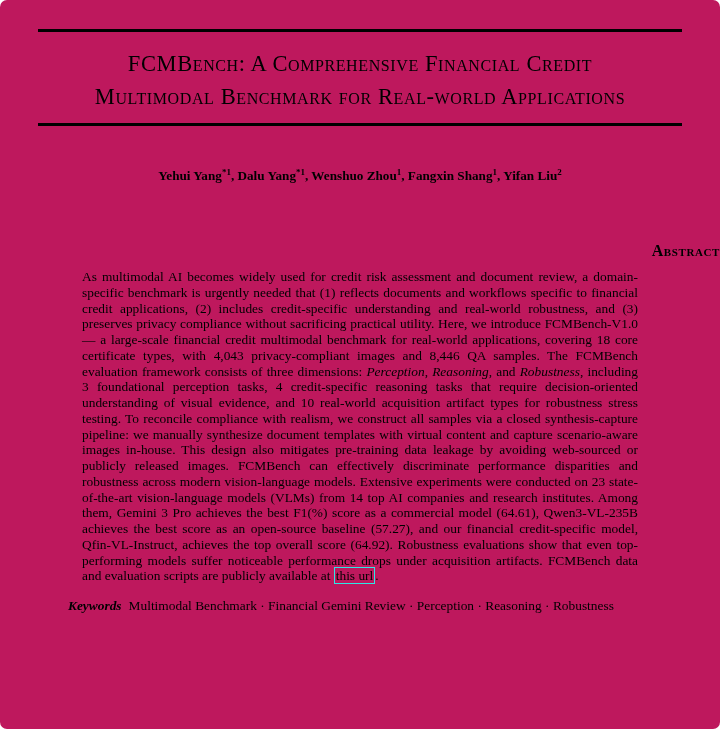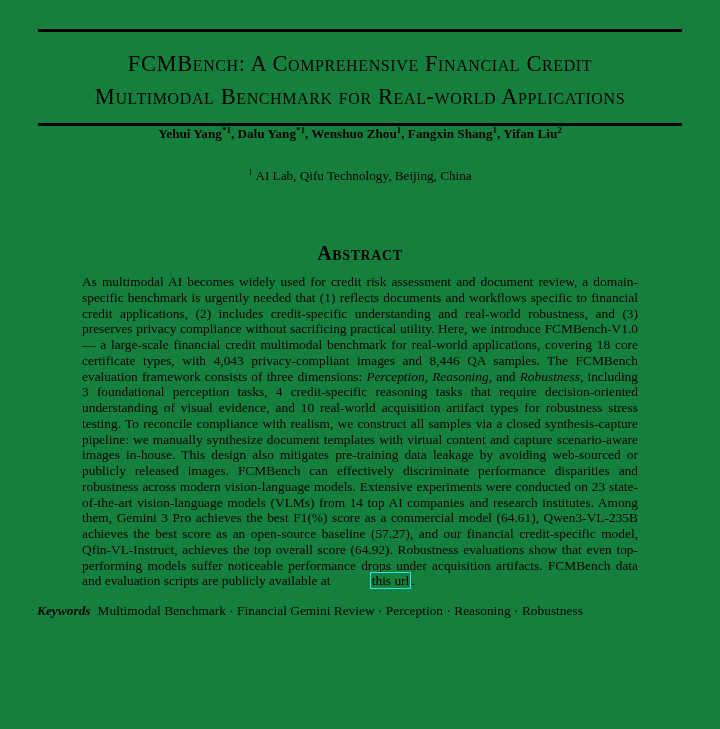--- a/index.html
+++ b/index.html
@@ -4,86 +4,88 @@
 <style>
   html, body {
     margin: 0;
     padding: 0;
     background: #ffffff;
   }
   .page {
     position: relative;
     width: 720px;
     height: 729px;
-    background: #15803d;
+    background: #be185d;
     color: #000000;
     font-family: "Liberation Serif", serif;
     overflow: hidden;
+    border-radius: 7px;
   }
   .rule {
     height: 3px;
     background: #000000;
     margin: 0 38px;
   }
   .rule-top { margin-top: 29px; }
   .rule-bottom { margin-top: 10px; }
   .paper-title {
     margin: 15px 30px 0 30px;
     text-align: center;
     font-variant: small-caps;
     font-weight: 400;
     font-size: 22.5px;
     line-height: 33px;
     letter-spacing: 0.6px;
   }
   .authors {
+    margin-top: 42px;
     text-align: center;
     font-weight: bold;
     font-size: 13.2px;
     line-height: 16px;
   }
   .affiliations {
     margin-top: 26px;
     text-align: center;
     font-size: 13.2px;
     line-height: 16px;
   }
   sup {
     font-size: 9px;
     line-height: 0;
   }
   .abstract-heading {
     margin-top: 58px;
-    text-align: center;
+    text-align: right;
     font-variant: small-caps;
     font-weight: bold;
-    font-size: 20px;
+    font-size: 16px;
     letter-spacing: 0.6px;
   }
   .abstract-body {
     margin: 9px 82px 0 82px;
     text-align: justify;
     font-size: 13.4px;
     line-height: 15.75px;
   }
   .run-italic { font-style: italic; }
   .run-link {
     border: 1.5px solid #2ee6e6;
     padding: 0 1px;
-    margin-left: 36px;
   }
   .keywords {
     margin: 14px 38px 0 37px;
     font-size: 13.4px;
     line-height: 16px;
   }
   .keywords-label {
     font-weight: bold;
     font-style: italic;
     margin-right: 7px;
+    margin-left: 31px;
   }
 </style>
 </head>
 <body>
 
 <div class="page">
 
   <div class="rule rule-top"></div>
 
   <h1 class="paper-title">
@@ -91,21 +93,20 @@
     <span>Multimodal Benchmark for Real-world Applications</span>
   </h1>
 
   <div class="rule rule-bottom"></div>
 
   <div class="authors">
     <div><span>Yehui Yang</span><sup>*1</sup><span>, Dalu Yang</span><sup>*1</sup><span>, Wenshuo Zhou</span><sup>1</sup><span>, Fangxin Shang</span><sup>1</sup><span>, Yifan Liu</span><sup>2</sup></div>
   </div>
 
   <div class="affiliations">
-    <div><sup>1</sup><span> AI Lab, Qifu Technology, Beijing, China</span></div>
   </div>
 
   <div class="abstract-heading">Abstract</div>
 
   <p class="abstract-body"><span>As multimodal AI becomes widely used for credit risk assessment and document review, a domain-specific benchmark is urgently needed that (1) reflects documents and workflows specific to financial credit applications, (2) includes credit-specific understanding and real-world robustness, and (3) preserves privacy compliance without sacrificing practical utility. Here, we introduce FCMBench-V1.0 — a large-scale financial credit multimodal benchmark for real-world applications, covering 18 core certificate types, with 4,043 privacy-compliant images and 8,446 QA samples. The FCMBench evaluation framework consists of three dimensions: </span><span class="run-italic">Perception</span><span>, </span><span class="run-italic">Reasoning</span><span>, and </span><span class="run-italic">Robustness</span><span>, including 3 foundational perception tasks, 4 credit-specific reasoning tasks that require decision-oriented understanding of visual evidence, and 10 real-world acquisition artifact types for robustness stress testing. To reconcile compliance with realism, we construct all samples via a closed synthesis-capture pipeline: we manually synthesize document templates with virtual content and capture scenario-aware images in-house. This design also mitigates pre-training data leakage by avoiding web-sourced or publicly released images. FCMBench can effectively discriminate performance disparities and robustness across modern vision-language models. Extensive experiments were conducted on 23 state-of-the-art vision-language models (VLMs) from 14 top AI companies and research institutes. Among them, Gemini 3 Pro achieves the best F1(%) score as a commercial model (64.61), Qwen3-VL-235B achieves the best score as an open-source baseline (57.27), and our financial credit-specific model, Qfin-VL-Instruct, achieves the top overall score (64.92). Robustness evaluations show that even top-performing models suffer noticeable performance drops under acquisition artifacts. FCMBench data and evaluation scripts are publicly available at </span><span class="run-link">this url</span><span>.</span></p>
 
   <div class="keywords">
     <span class="keywords-label">Keywords</span><span>Multimodal Benchmark · Financial Gemini Review · Perception · Reasoning · Robustness</span>
   </div>
 

